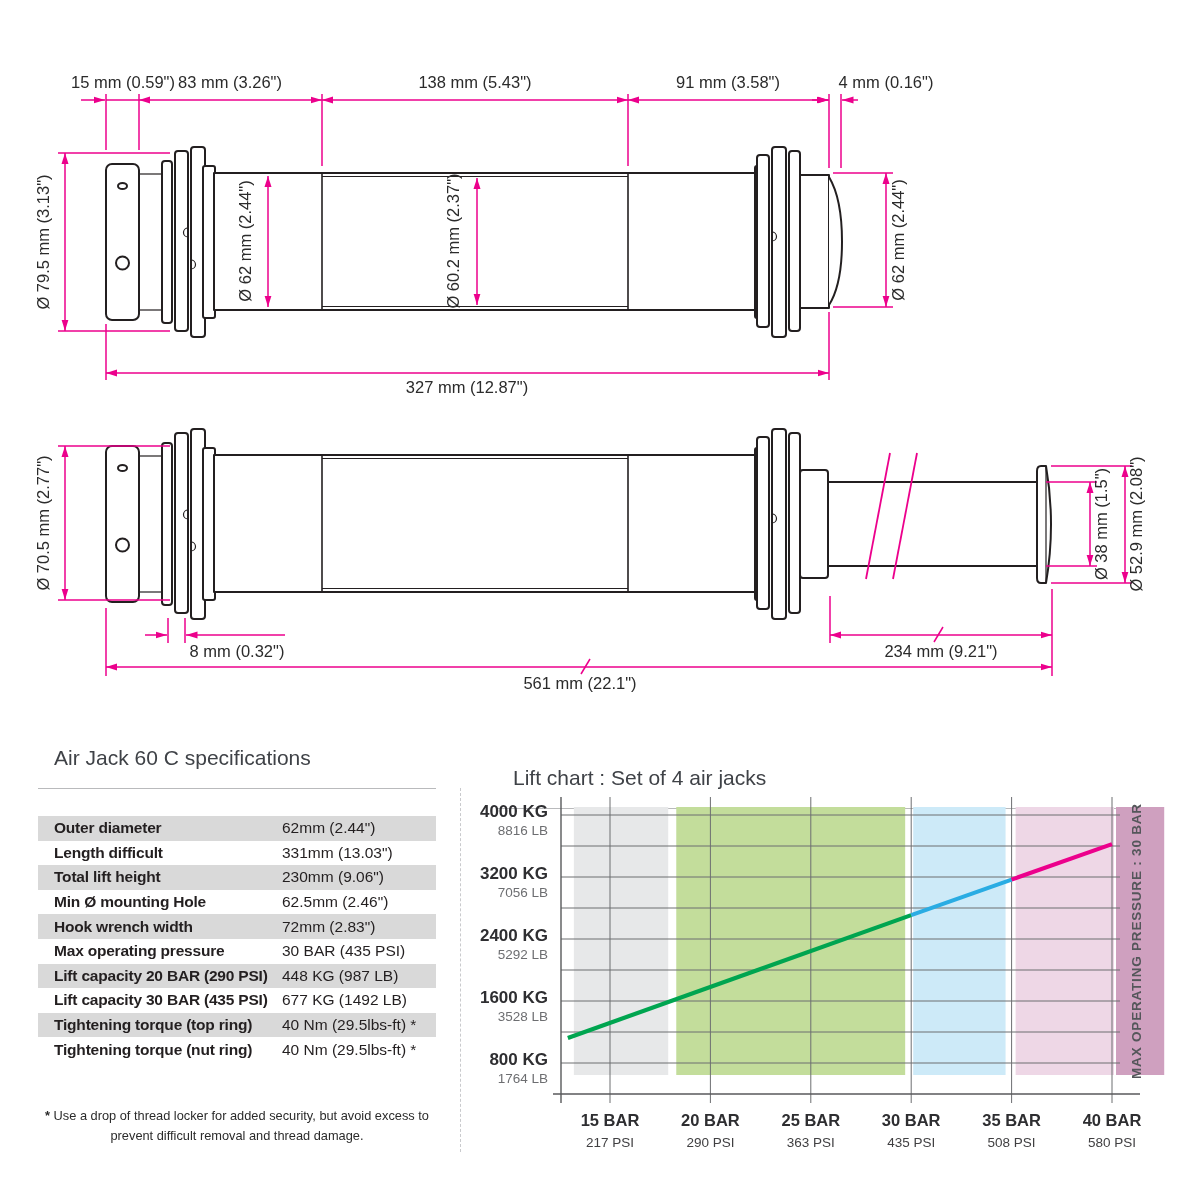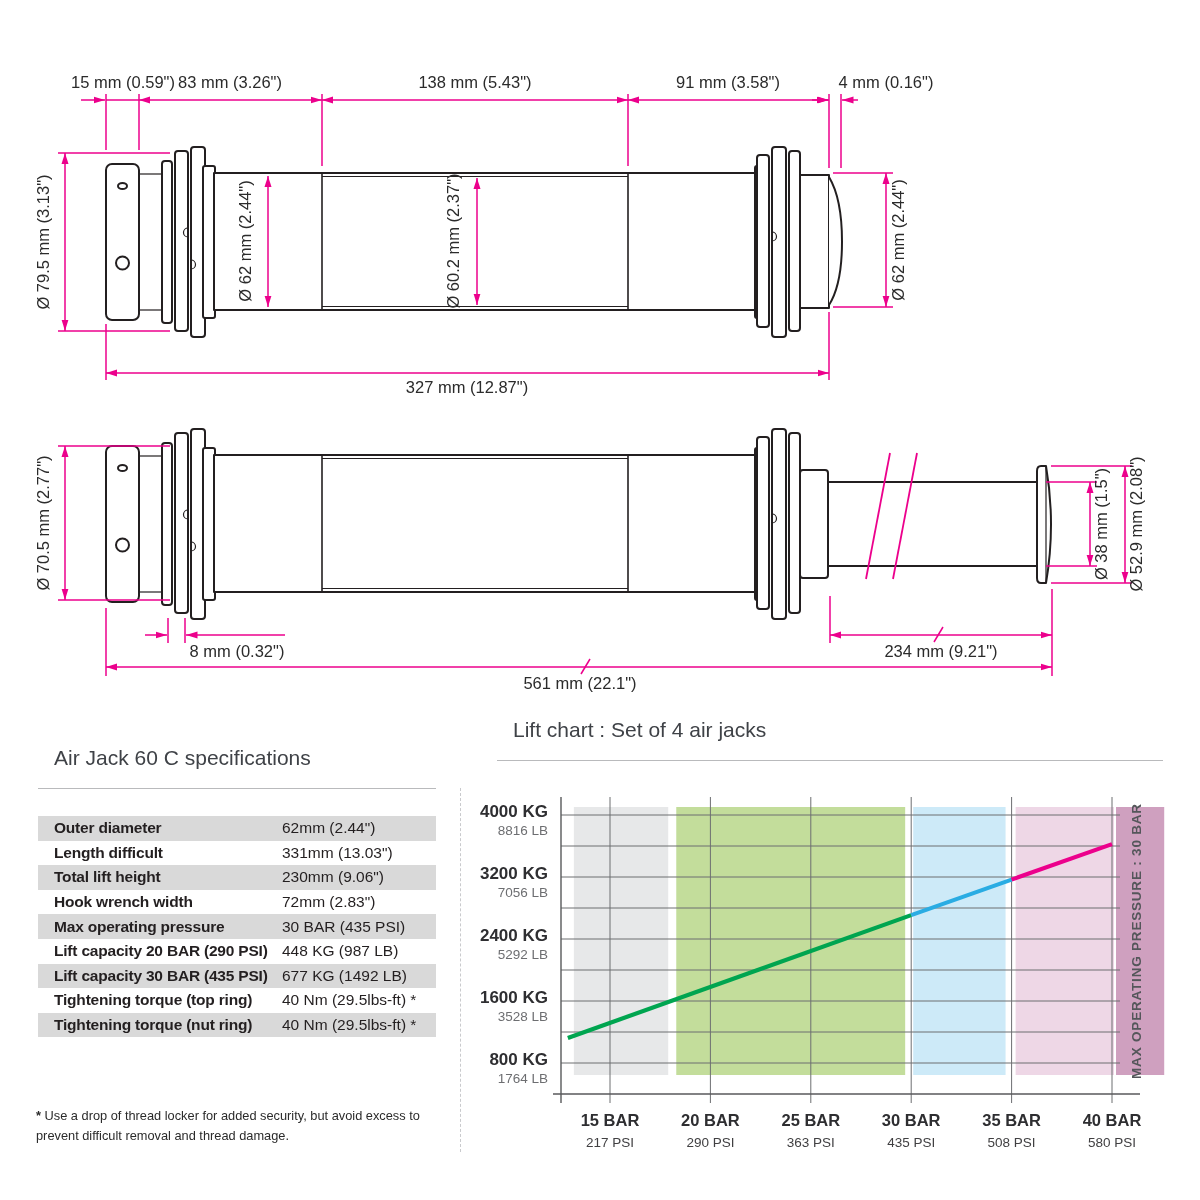--- a/index.html
+++ b/index.html
@@ -8,26 +8,26 @@
   svg text{font-family:"Liberation Sans", sans-serif;}
   .panel-title{font-size:21px;color:#3f4247;font-weight:400;margin:16px;line-height:28px;}
   .title-rule{border:0;border-top:1px solid #b9babc;margin:14px 0 0 0;}
   .spec-panel{position:absolute;left:38px;top:728px;width:398px;}
   .spec-table{margin-top:27px;}
   .spec-row{display:flex;align-items:center;height:24.6px;font-size:15.5px;}
   .spec-row:nth-child(odd){background:#d9d9d9;}
   .spec-label{width:228px;padding-left:16px;font-weight:700;color:#231f20;
               white-space:nowrap;letter-spacing:-0.2px;}
   .spec-value{flex:1;color:#231f20;white-space:nowrap;}
-  .footnote{position:absolute;left:36px;top:1106px;width:402px;text-align:left;
+  .footnote{position:absolute;left:36px;top:1106px;width:402px;text-align:center;
             font-size:12.8px;line-height:1.55;color:#2b2b2b;}
   .footnote b{font-weight:700;}
   .vsep{position:absolute;left:460px;top:788px;height:364px;width:0;
         border-left:1px dashed #c9cacd;}
-  .chart-panel{position:absolute;left:497px;top:700px;width:666px;}
+  .chart-panel{position:absolute;left:497px;top:748px;width:666px;}
   #chart{position:absolute;left:470px;top:778px;}
   .ln{fill:#ffffff;stroke:#231f20;stroke-width:2;stroke-linejoin:round;}
   .lnthin{fill:none;stroke:#231f20;stroke-width:1.2;}
   .dim{stroke:#ec008c;stroke-width:1.5;fill:none;}
   .dimtxt{fill:#2b2b2b;font-size:16.5px;}
 </style>
 </head>
 <body>
 
 <div class="page">
@@ -186,20 +186,24 @@
         </div>
       <div class="spec-row">
           <span class="spec-label">Length difficult</span>
           <span class="spec-value">331mm (13.03")</span>
         </div>
       <div class="spec-row">
           <span class="spec-label">Total lift height</span>
           <span class="spec-value">230mm (9.06")</span>
         </div>
       <div class="spec-row">
+          <span class="spec-label">Min Ø mounting Hole</span>
+          <span class="spec-value">62.5mm (2.46")</span>
+        </div>
+      <div class="spec-row">
           <span class="spec-label">Hook wrench width</span>
           <span class="spec-value">72mm (2.83")</span>
         </div>
       <div class="spec-row">
           <span class="spec-label">Max operating pressure</span>
           <span class="spec-value">30 BAR (435 PSI)</span>
         </div>
       <div class="spec-row">
           <span class="spec-label">Lift capacity 20 BAR (290 PSI)</span>
           <span class="spec-value">448 KG (987 LB)</span>

